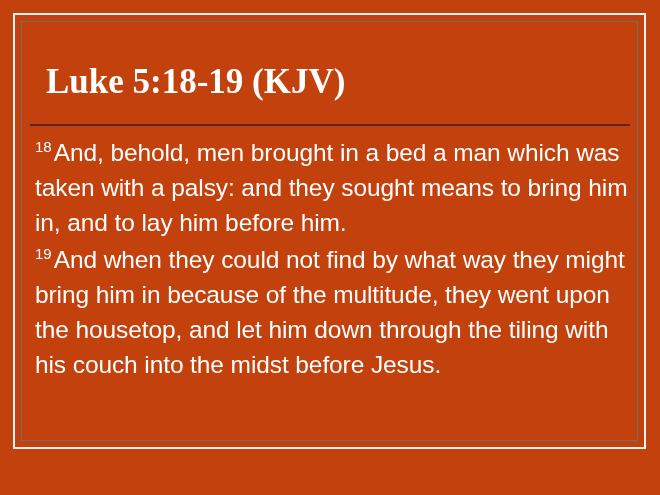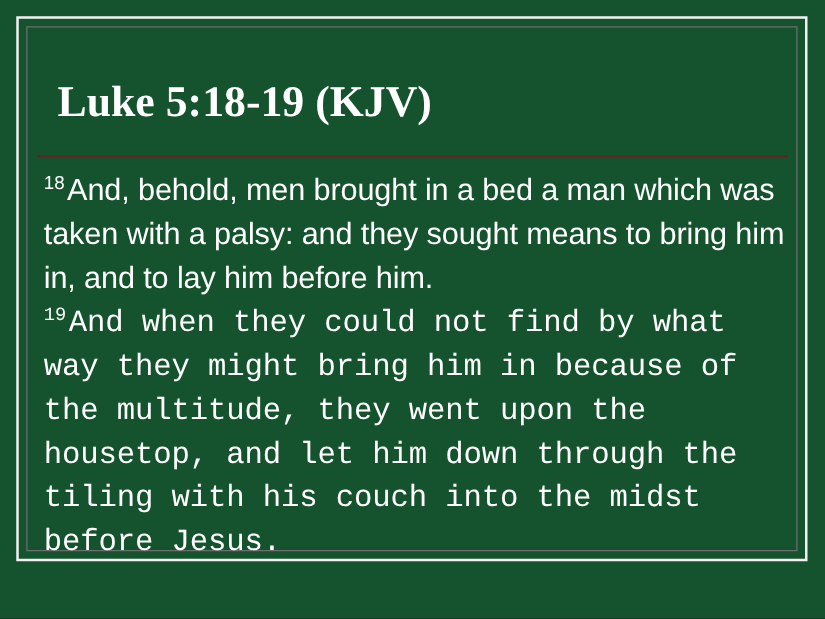--- a/index.html
+++ b/index.html
@@ -13,21 +13,21 @@
     overflow: hidden;
     font-family: "Liberation Sans", sans-serif;
   }
 
   .slide {
     position: absolute;
     left: 0;
     top: 0;
     width: 660px;
     height: 495px;
-    background: #14532d;
+    background: #c2410c;
   }
 
   
   .frame-outer {
     position: absolute;
     left: 13px;
     top: 13px;
     width: 633px;
     height: 436px;
     border: 2px solid #f2f2f2;
@@ -80,21 +80,20 @@
     font-family: "Liberation Sans", sans-serif;
     font-size: 24.5px;
     line-height: 35px;
     margin: 0 0 0 0;
     text-align: left;
     letter-spacing: -0.1px;
   }
 
   .verse + .verse {
     margin-top: 2px;
-    font-family: Liberation Mono, monospace;
   }
 
   .verse-num {
     font-size: 15px;
     vertical-align: super;
     line-height: 0;
     letter-spacing: 0px;
     padding-right: 2px;
   }
 </style>

